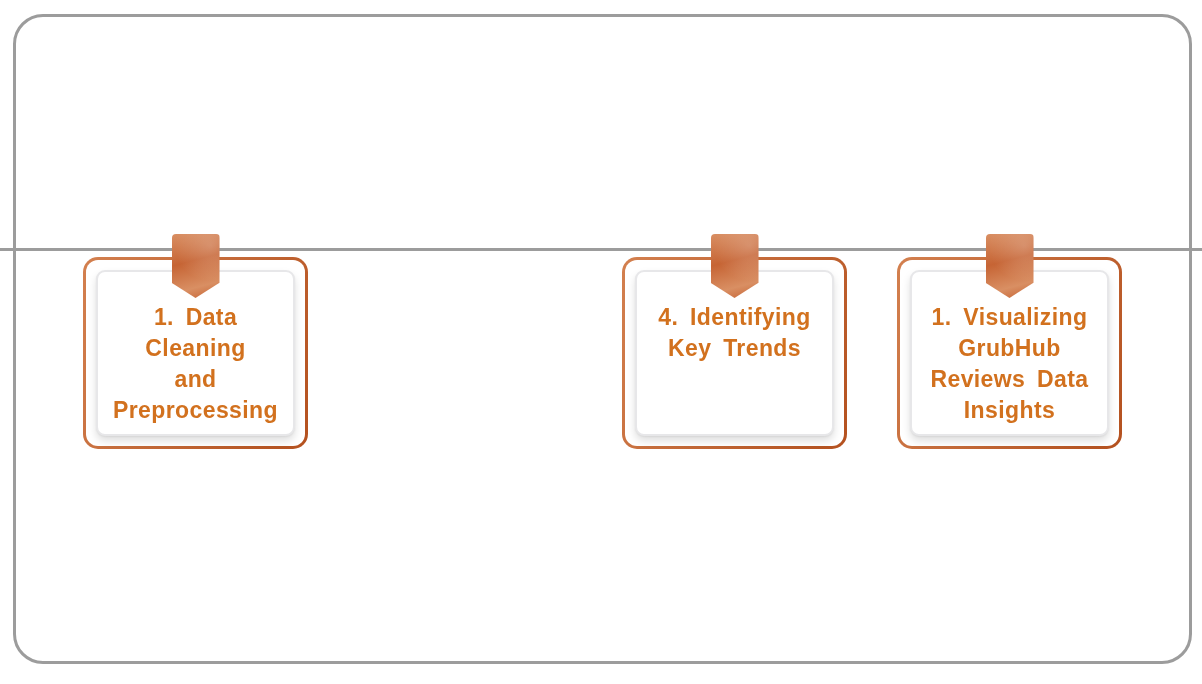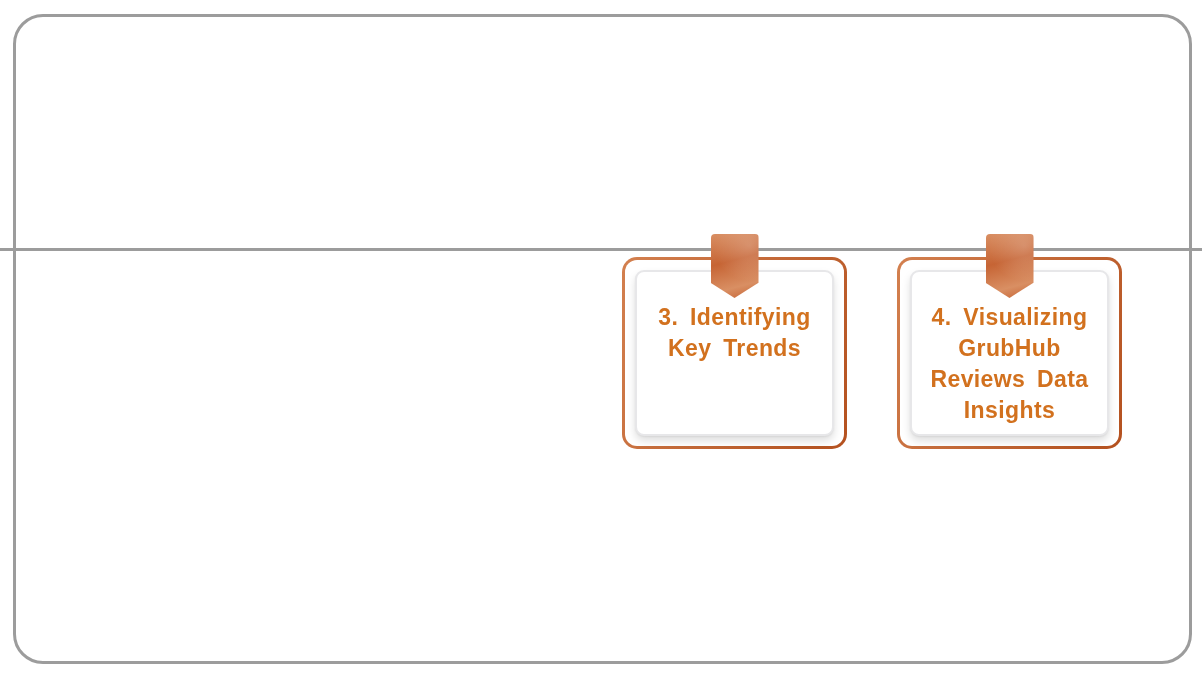--- a/index.html
+++ b/index.html
@@ -103,36 +103,46 @@
     background: radial-gradient(circle at 80% 18%, rgba(255,255,255,0.22) 0%, rgba(255,255,255,0) 55%);
   }
 </style>
 </head>
 <body>
 
 <div class="canvas">
   <div class="frame"></div>
   <div class="hline"></div>
 
+  <div class="card card-1">
+    <div class="card-bg">
+      <div class="panel">
+        <div class="step-title">1. Data Cleaning
+and
+Preprocessing</div>
+      </div>
+    </div>
+    <div class="ribbon"></div>
+  </div>
 
 
   <div class="card card-3">
     <div class="card-bg">
       <div class="panel">
-        <div class="step-title">3. Identifying
+        <div class="step-title">4. Identifying
 Key Trends</div>
       </div>
     </div>
     <div class="ribbon"></div>
   </div>
 
   <div class="card card-4">
     <div class="card-bg">
       <div class="panel">
-        <div class="step-title">4. Visualizing
+        <div class="step-title">1. Visualizing
 GrubHub
 Reviews Data
 Insights</div>
       </div>
     </div>
     <div class="ribbon"></div>
   </div>
 </div>
 
 </body></html>

